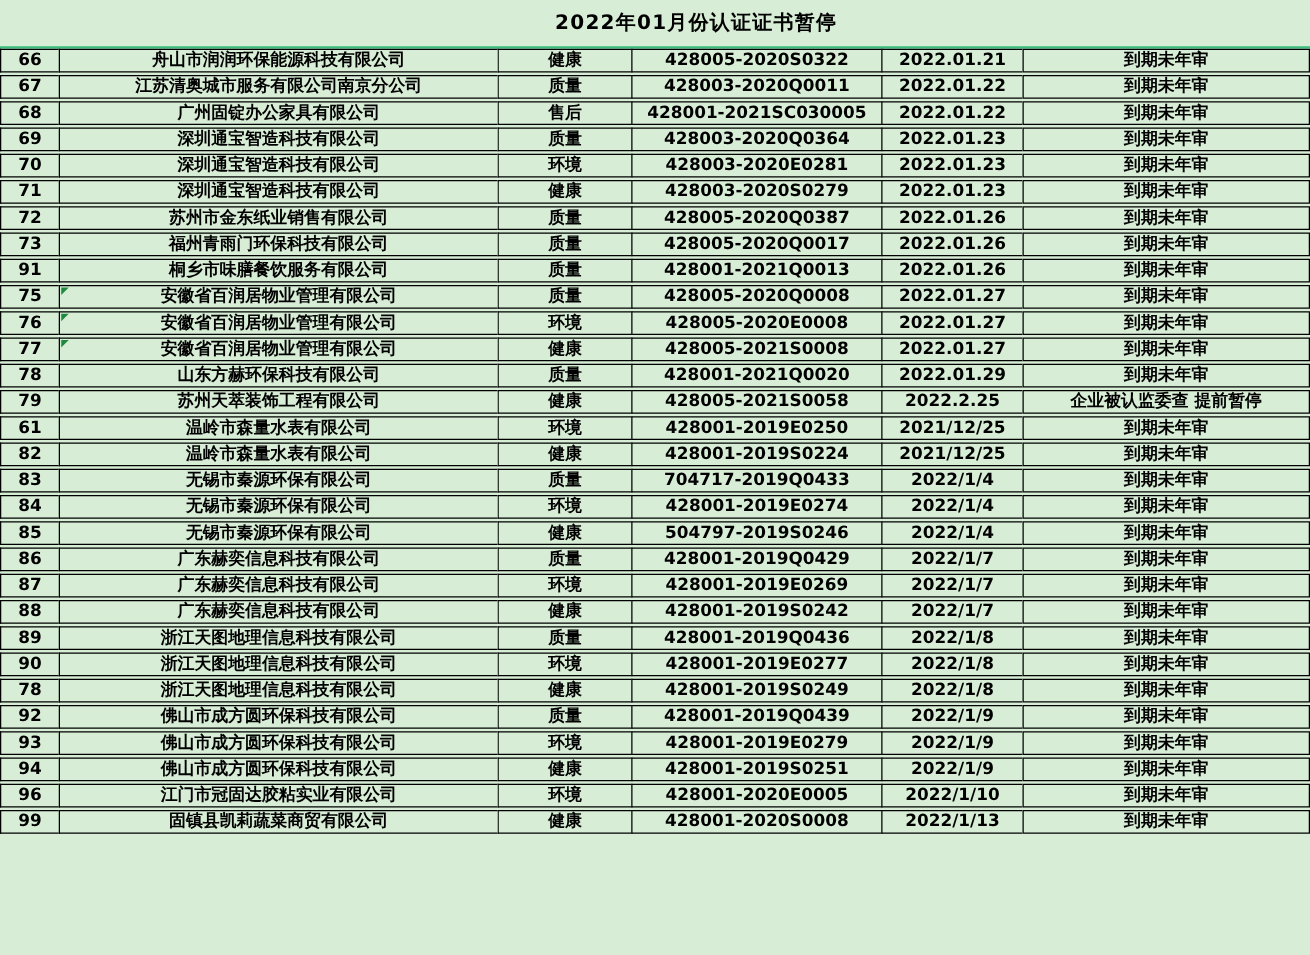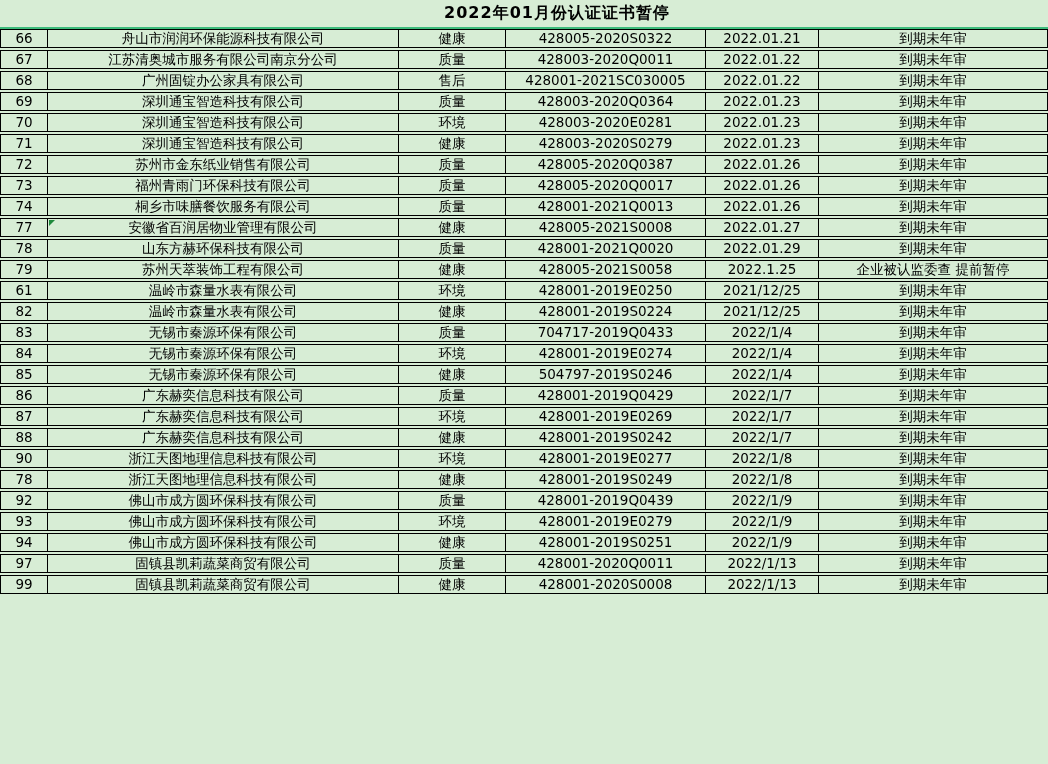--- a/index.html
+++ b/index.html
@@ -6,34 +6,35 @@
   html, body { margin: 0; padding: 0; }
   body {
     width: 1048px; height: 764px;
     background: #d7edd5;
     font-family: "DejaVu Sans", sans-serif;
     color: #000;
   }
   .sheet { width: 1048px; height: 764px; overflow: hidden; }
 
   .title-bar {
-    height: 27px;
+    height: 37px;
     display: flex; align-items: center; justify-content: center;
     padding-left: 66px; 
     font-weight: bold; font-size: 16px; letter-spacing: 1px;
   }
 
   .green-line { height: 2px; background: #3dbc7c; }
 
   table.grid {
     width: 1048px;
     table-layout: fixed;
     border-collapse: separate;
     border-spacing: 0 2px;   
     margin-top: -2px;
+    font-weight: bold;
   }
   table.grid td {
     height: 19px;
     padding: 0 2px;
     text-align: center;
     vertical-align: middle;
     font-size: 13.5px;
     line-height: 17px;
     border: solid #000;
     border-width: 1px 0 1px 1px;
@@ -154,36 +155,58 @@
       <td class="company-cell">
         
         <span>福州青雨门环保科技有限公司</span>
       </td>
       <td>质量</td>
       <td>428005-2020Q0017</td>
       <td>2022.01.26</td>
       <td>到期未年审</td>
     </tr>
         <tr>
-      <td>74</td>
+      <td>91</td>
       <td class="company-cell">
         
         <span>桐乡市味膳餐饮服务有限公司</span>
       </td>
       <td>质量</td>
       <td>428001-2021Q0013</td>
       <td>2022.01.26</td>
       <td>到期未年审</td>
     </tr>
         <tr>
-      <td>77</td>
+      <td>75</td>
       <td class="company-cell">
         <span class="comment-flag" style="display: block;"></span>
         <span>安徽省百润居物业管理有限公司</span>
       </td>
+      <td>质量</td>
+      <td>428005-2020Q0008</td>
+      <td>2022.01.27</td>
+      <td>到期未年审</td>
+    </tr>
+        <tr>
+      <td>76</td>
+      <td class="company-cell">
+        <span class="comment-flag" style="display: block;"></span>
+        <span>安徽省百润居物业管理有限公司</span>
+      </td>
+      <td>环境</td>
+      <td>428005-2020E0008</td>
+      <td>2022.01.27</td>
+      <td>到期未年审</td>
+    </tr>
+        <tr>
+      <td>77</td>
+      <td class="company-cell">
+        <span class="comment-flag" style="display: block;"></span>
+        <span>安徽省百润居物业管理有限公司</span>
+      </td>
       <td>健康</td>
       <td>428005-2021S0008</td>
       <td>2022.01.27</td>
       <td>到期未年审</td>
     </tr>
         <tr>
       <td>78</td>
       <td class="company-cell">
         
         <span>山东方赫环保科技有限公司</span>
@@ -194,21 +217,21 @@
       <td>到期未年审</td>
     </tr>
         <tr>
       <td>79</td>
       <td class="company-cell">
         
         <span>苏州天萃装饰工程有限公司</span>
       </td>
       <td>健康</td>
       <td>428005-2021S0058</td>
-      <td>2022.1.25</td>
+      <td>2022.2.25</td>
       <td>企业被认监委查 提前暂停</td>
     </tr>
         <tr>
       <td>61</td>
       <td class="company-cell">
         
         <span>温岭市森量水表有限公司</span>
       </td>
       <td>环境</td>
       <td>428001-2019E0250</td>
@@ -286,20 +309,31 @@
       <td class="company-cell">
         
         <span>广东赫奕信息科技有限公司</span>
       </td>
       <td>健康</td>
       <td>428001-2019S0242</td>
       <td>2022/1/7</td>
       <td>到期未年审</td>
     </tr>
         <tr>
+      <td>89</td>
+      <td class="company-cell">
+        
+        <span>浙江天图地理信息科技有限公司</span>
+      </td>
+      <td>质量</td>
+      <td>428001-2019Q0436</td>
+      <td>2022/1/8</td>
+      <td>到期未年审</td>
+    </tr>
+        <tr>
       <td>90</td>
       <td class="company-cell">
         
         <span>浙江天图地理信息科技有限公司</span>
       </td>
       <td>环境</td>
       <td>428001-2019E0277</td>
       <td>2022/1/8</td>
       <td>到期未年审</td>
     </tr>
@@ -341,28 +375,28 @@
       <td class="company-cell">
         
         <span>佛山市成方圆环保科技有限公司</span>
       </td>
       <td>健康</td>
       <td>428001-2019S0251</td>
       <td>2022/1/9</td>
       <td>到期未年审</td>
     </tr>
         <tr>
-      <td>97</td>
-      <td class="company-cell">
-        
-        <span>固镇县凯莉蔬菜商贸有限公司</span>
-      </td>
-      <td>质量</td>
-      <td>428001-2020Q0011</td>
-      <td>2022/1/13</td>
+      <td>96</td>
+      <td class="company-cell">
+        
+        <span>江门市冠固达胶粘实业有限公司</span>
+      </td>
+      <td>环境</td>
+      <td>428001-2020E0005</td>
+      <td>2022/1/10</td>
       <td>到期未年审</td>
     </tr>
         <tr>
       <td>99</td>
       <td class="company-cell">
         
         <span>固镇县凯莉蔬菜商贸有限公司</span>
       </td>
       <td>健康</td>
       <td>428001-2020S0008</td>

